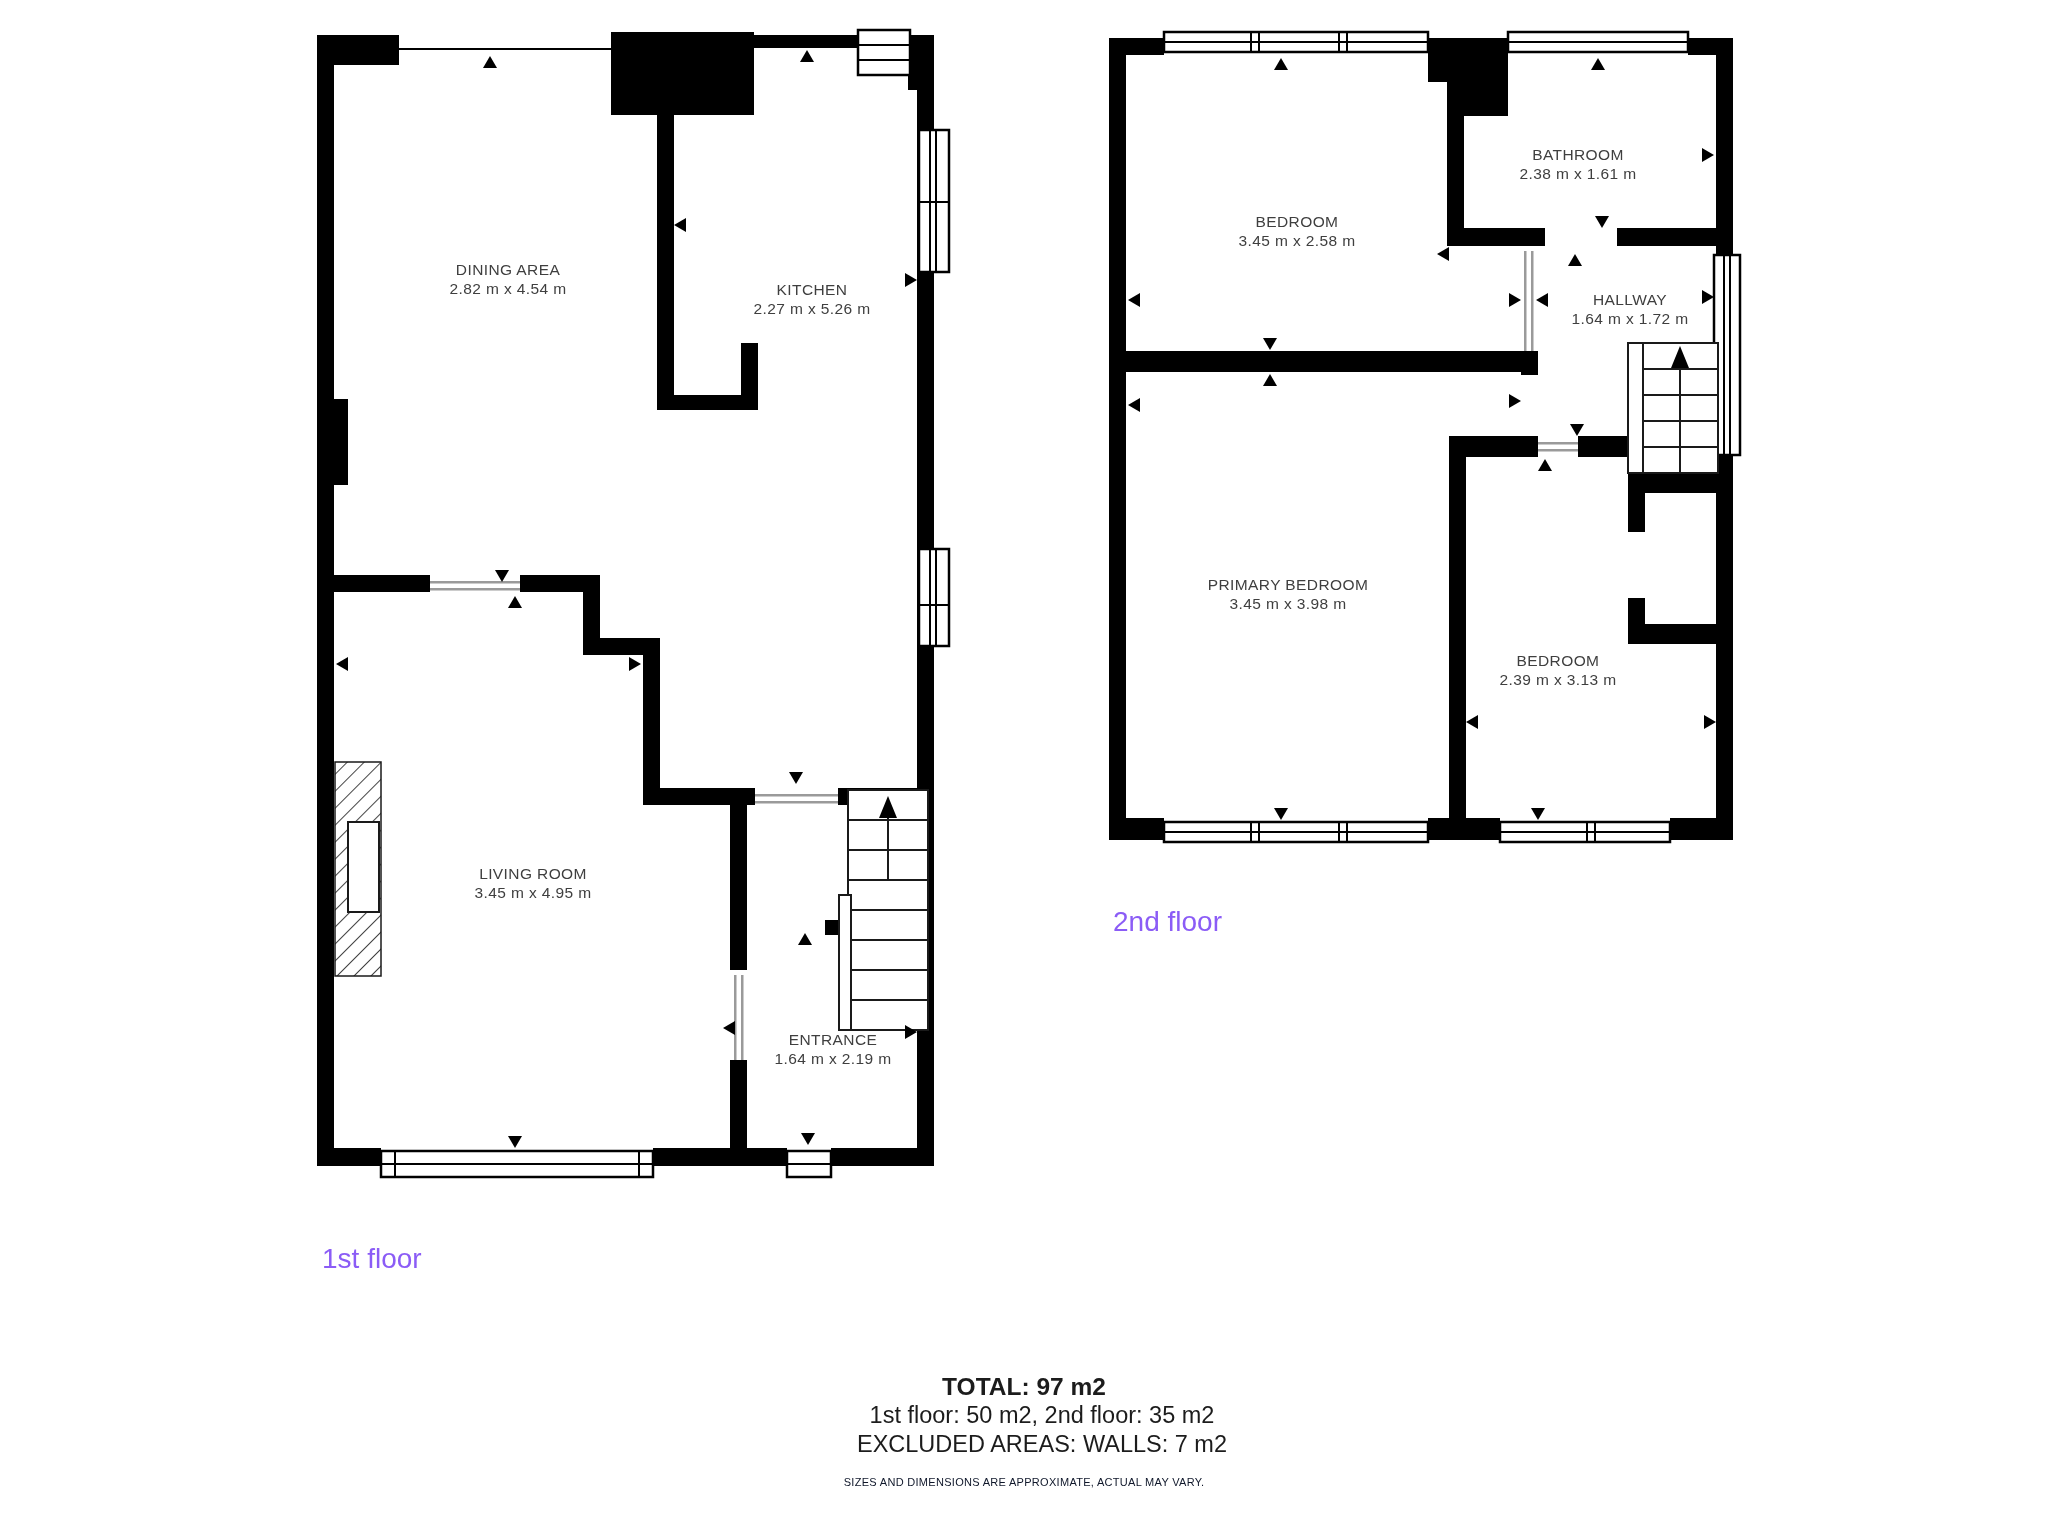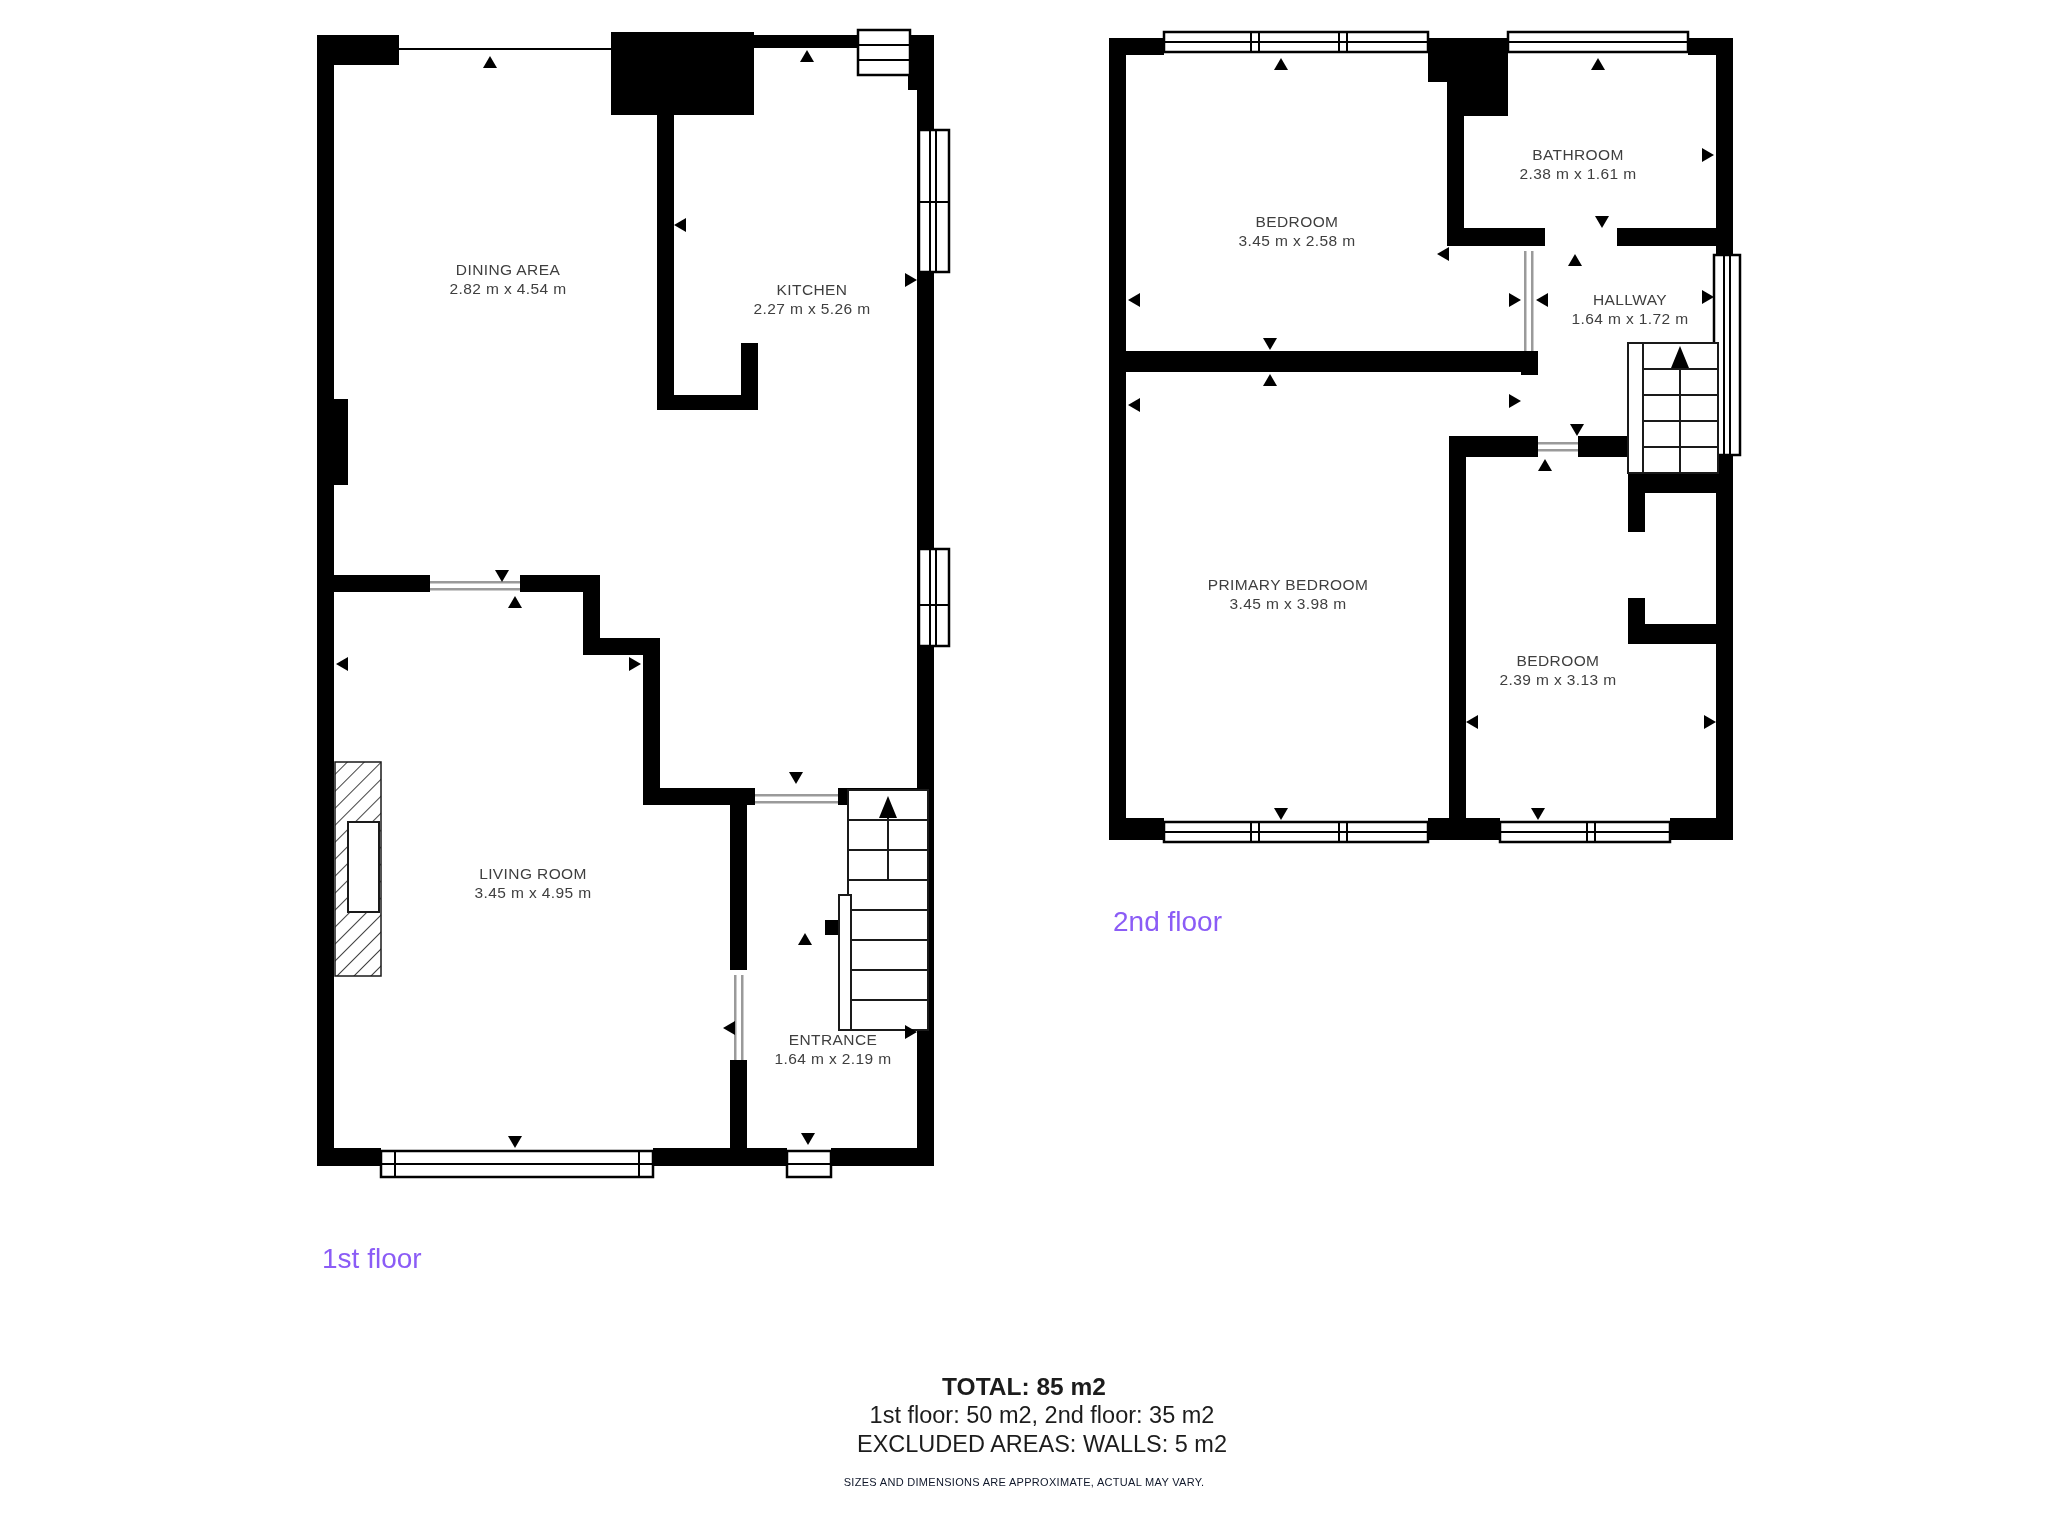--- a/index.html
+++ b/index.html
@@ -252,19 +252,19 @@
       <text x="183" y="577">3.45 m x 3.98 m</text>
       <text x="453" y="634">BEDROOM</text>
       <text x="453" y="653">2.39 m x 3.13 m</text>
     </g>
   </svg>
 
   <div class="floor-caption" style="left:322px;top:1243px;">1st floor</div>
   <div class="floor-caption" style="left:1113px;top:906px;">2nd floor</div>
 
   <div class="summary">
-    <div class="t">TOTAL: 85 m2</div>
+    <div class="t">TOTAL: 97 m2</div>
     <div class="l">1st floor: 50 m2, 2nd floor: 35 m2</div>
-    <div class="l">EXCLUDED AREAS: WALLS: 5 m2</div>
+    <div class="l">EXCLUDED AREAS: WALLS: 7 m2</div>
     <div class="d">SIZES AND DIMENSIONS ARE APPROXIMATE, ACTUAL MAY VARY.</div>
   </div>
 
 </div>
 
 </body></html>

